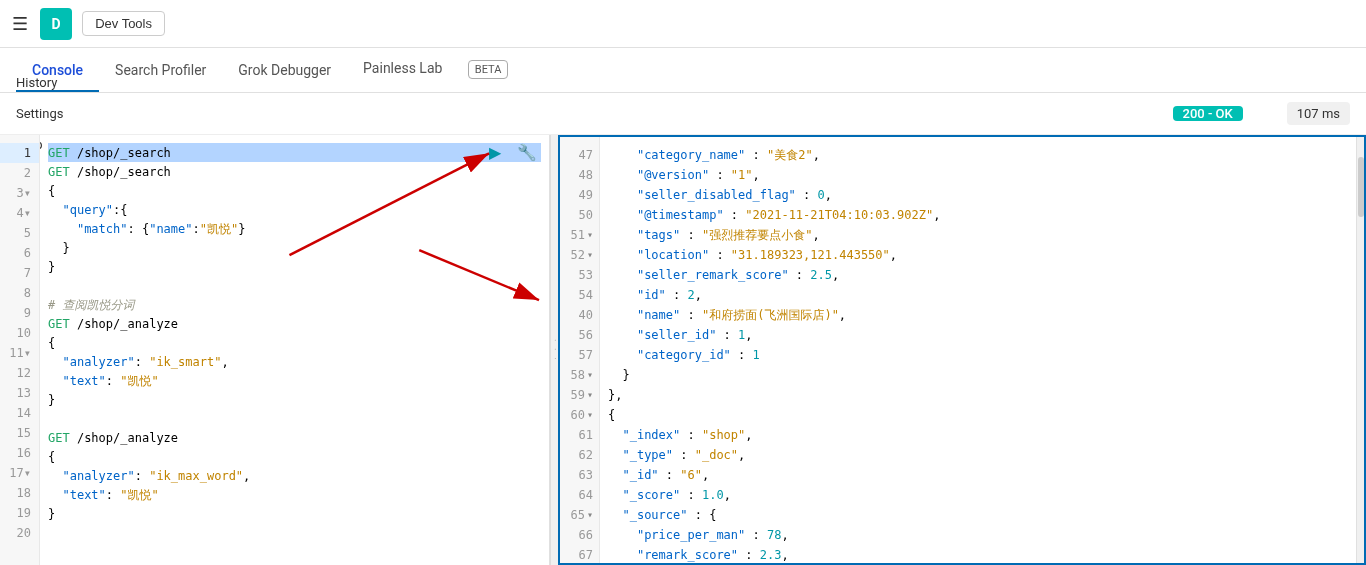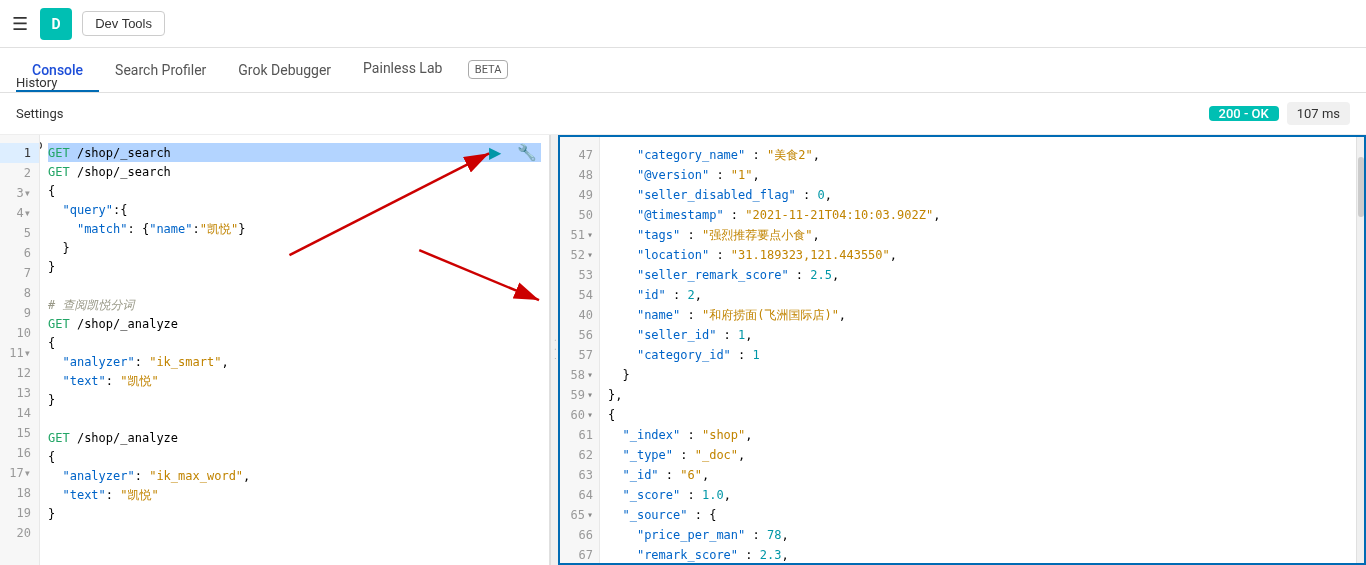--- a/index.html
+++ b/index.html
@@ -43,21 +43,21 @@
     }
     .toolbar-left { display: flex; gap: 16px; flex-direction: column; }
     .toolbar-item { font-size: 13px; color: #333; cursor: pointer; }
     .toolbar-right { display: flex; gap: 8px; align-items: center; }
     .status-badge {
       background: #00bfb3; color: #fff; border-radius: 4px;
       padding: 0 10px; font-size: 13px; font-weight: 500;
     }
     .time-badge {
       background: #f0f0f0; color: #333; border-radius: 4px;
-      padding: 4px 10px; font-size: 13px;
+      padding: 4px 10px; font-size: 13px; margin-left: 36px;
     }
 
     
     .main-content { display: flex; height: calc(565px - 135px); }
 
     
     .editor-panel {
       width: 550px; height: 100%; overflow: hidden; position: relative;
       border-right: 1px solid #e0e0e0;
     }

